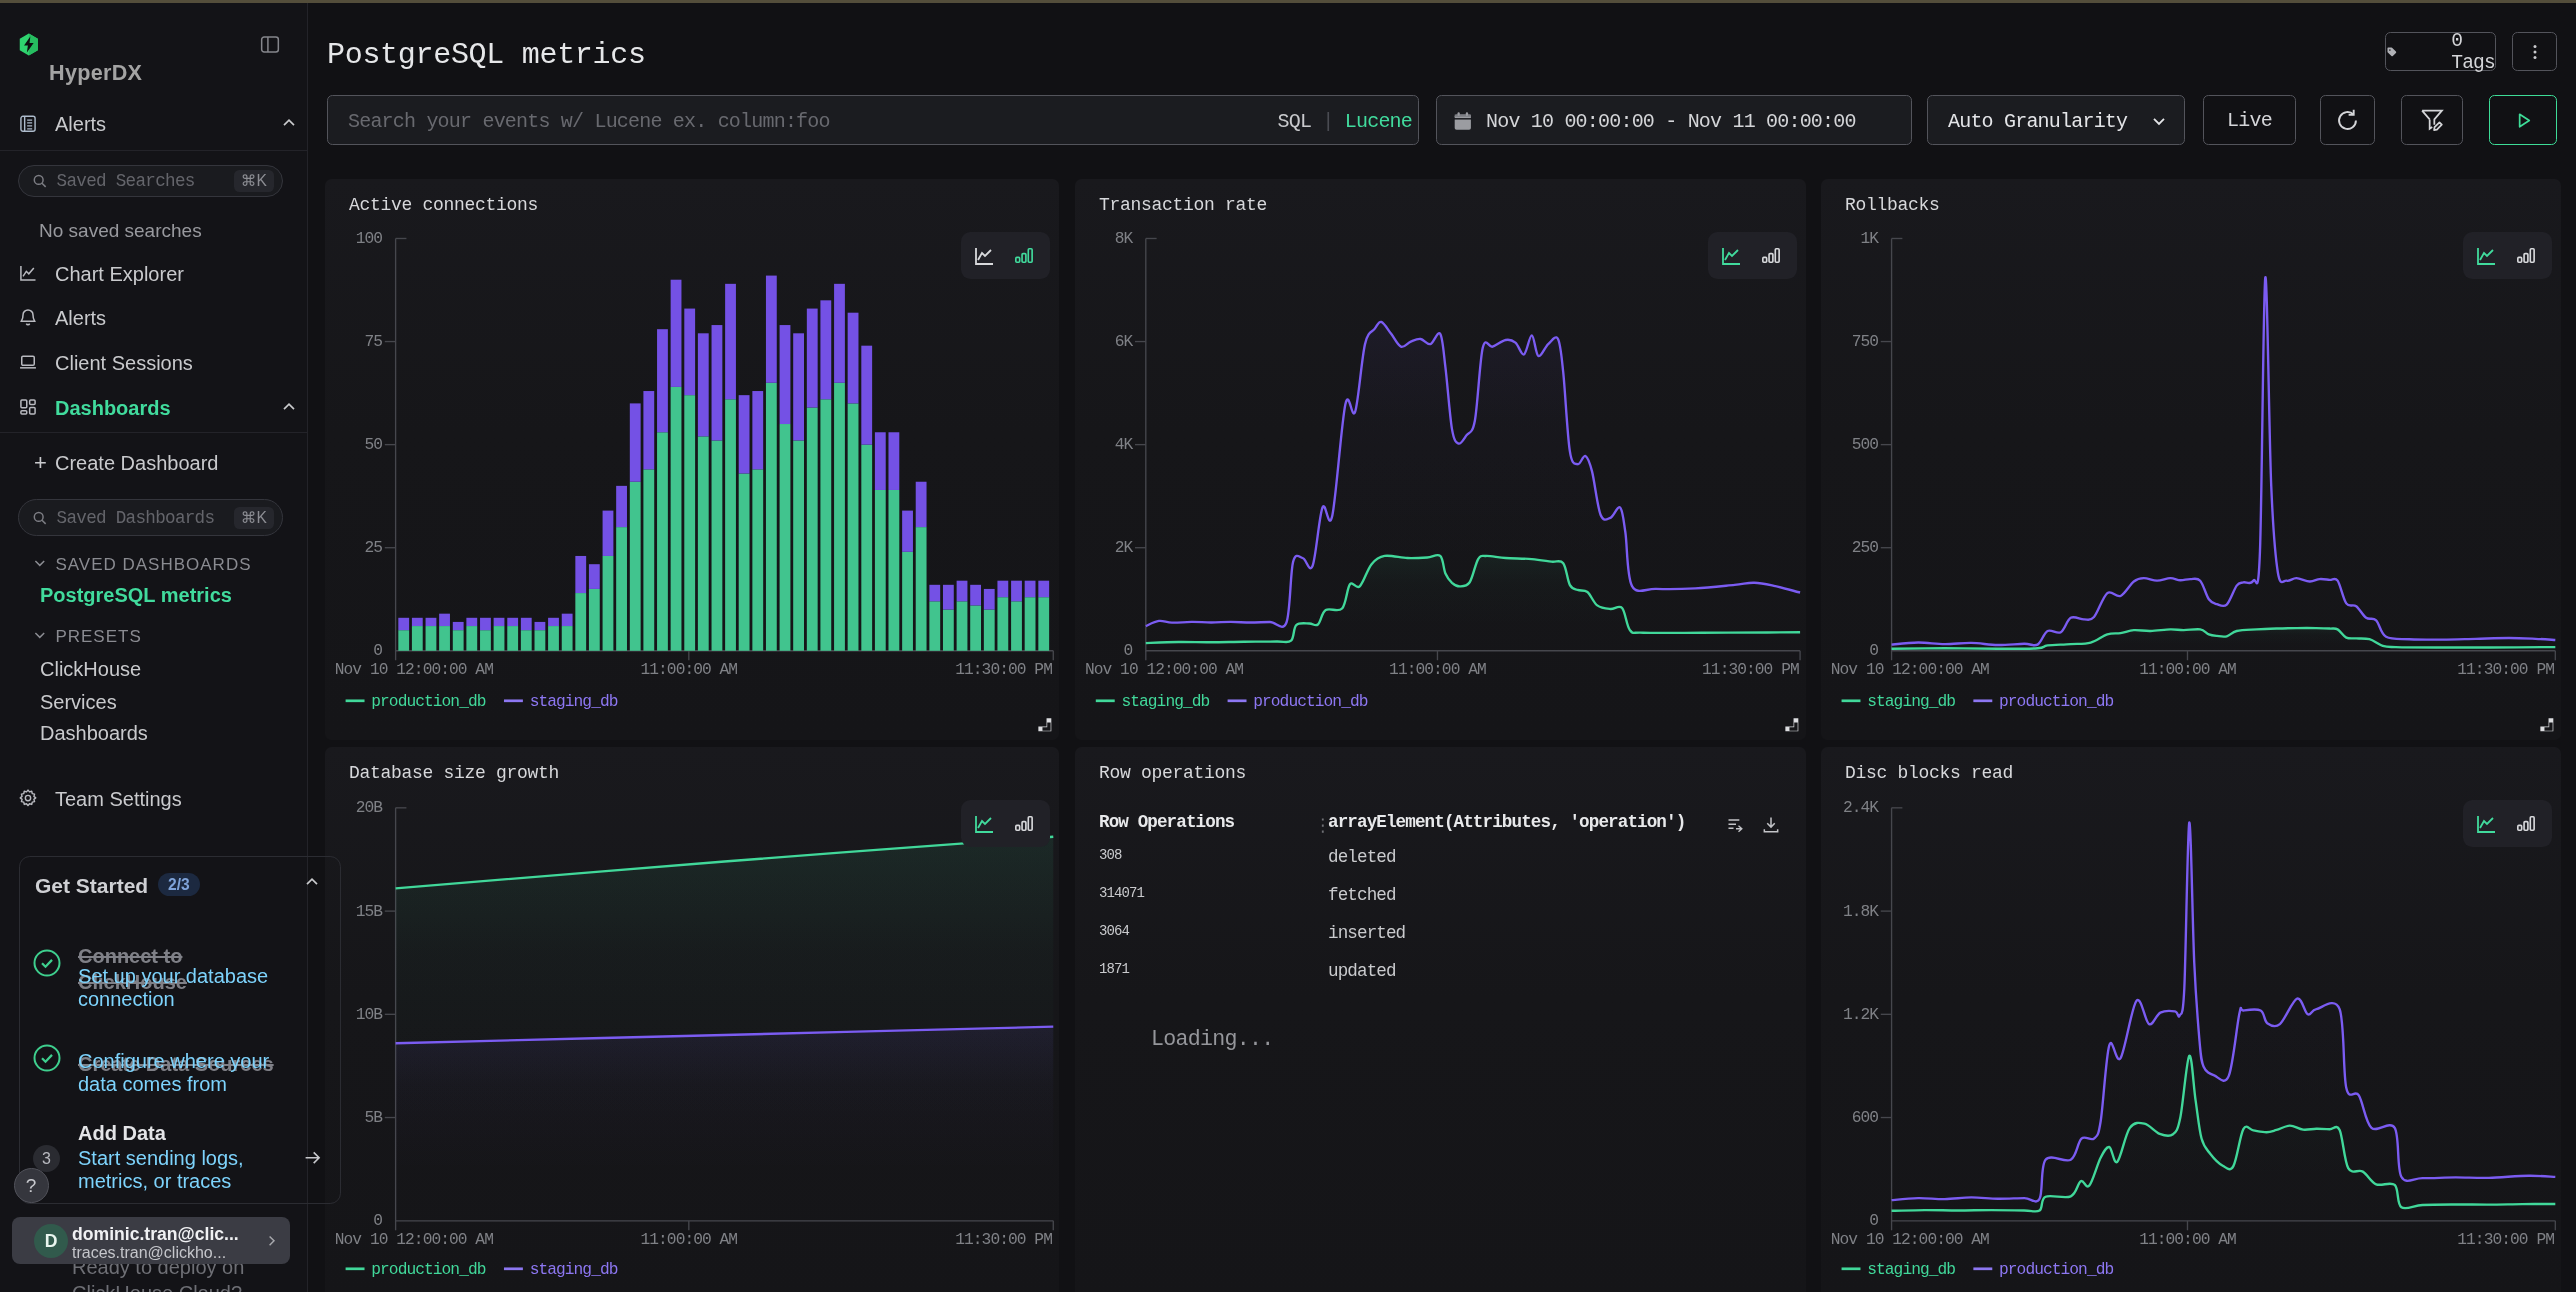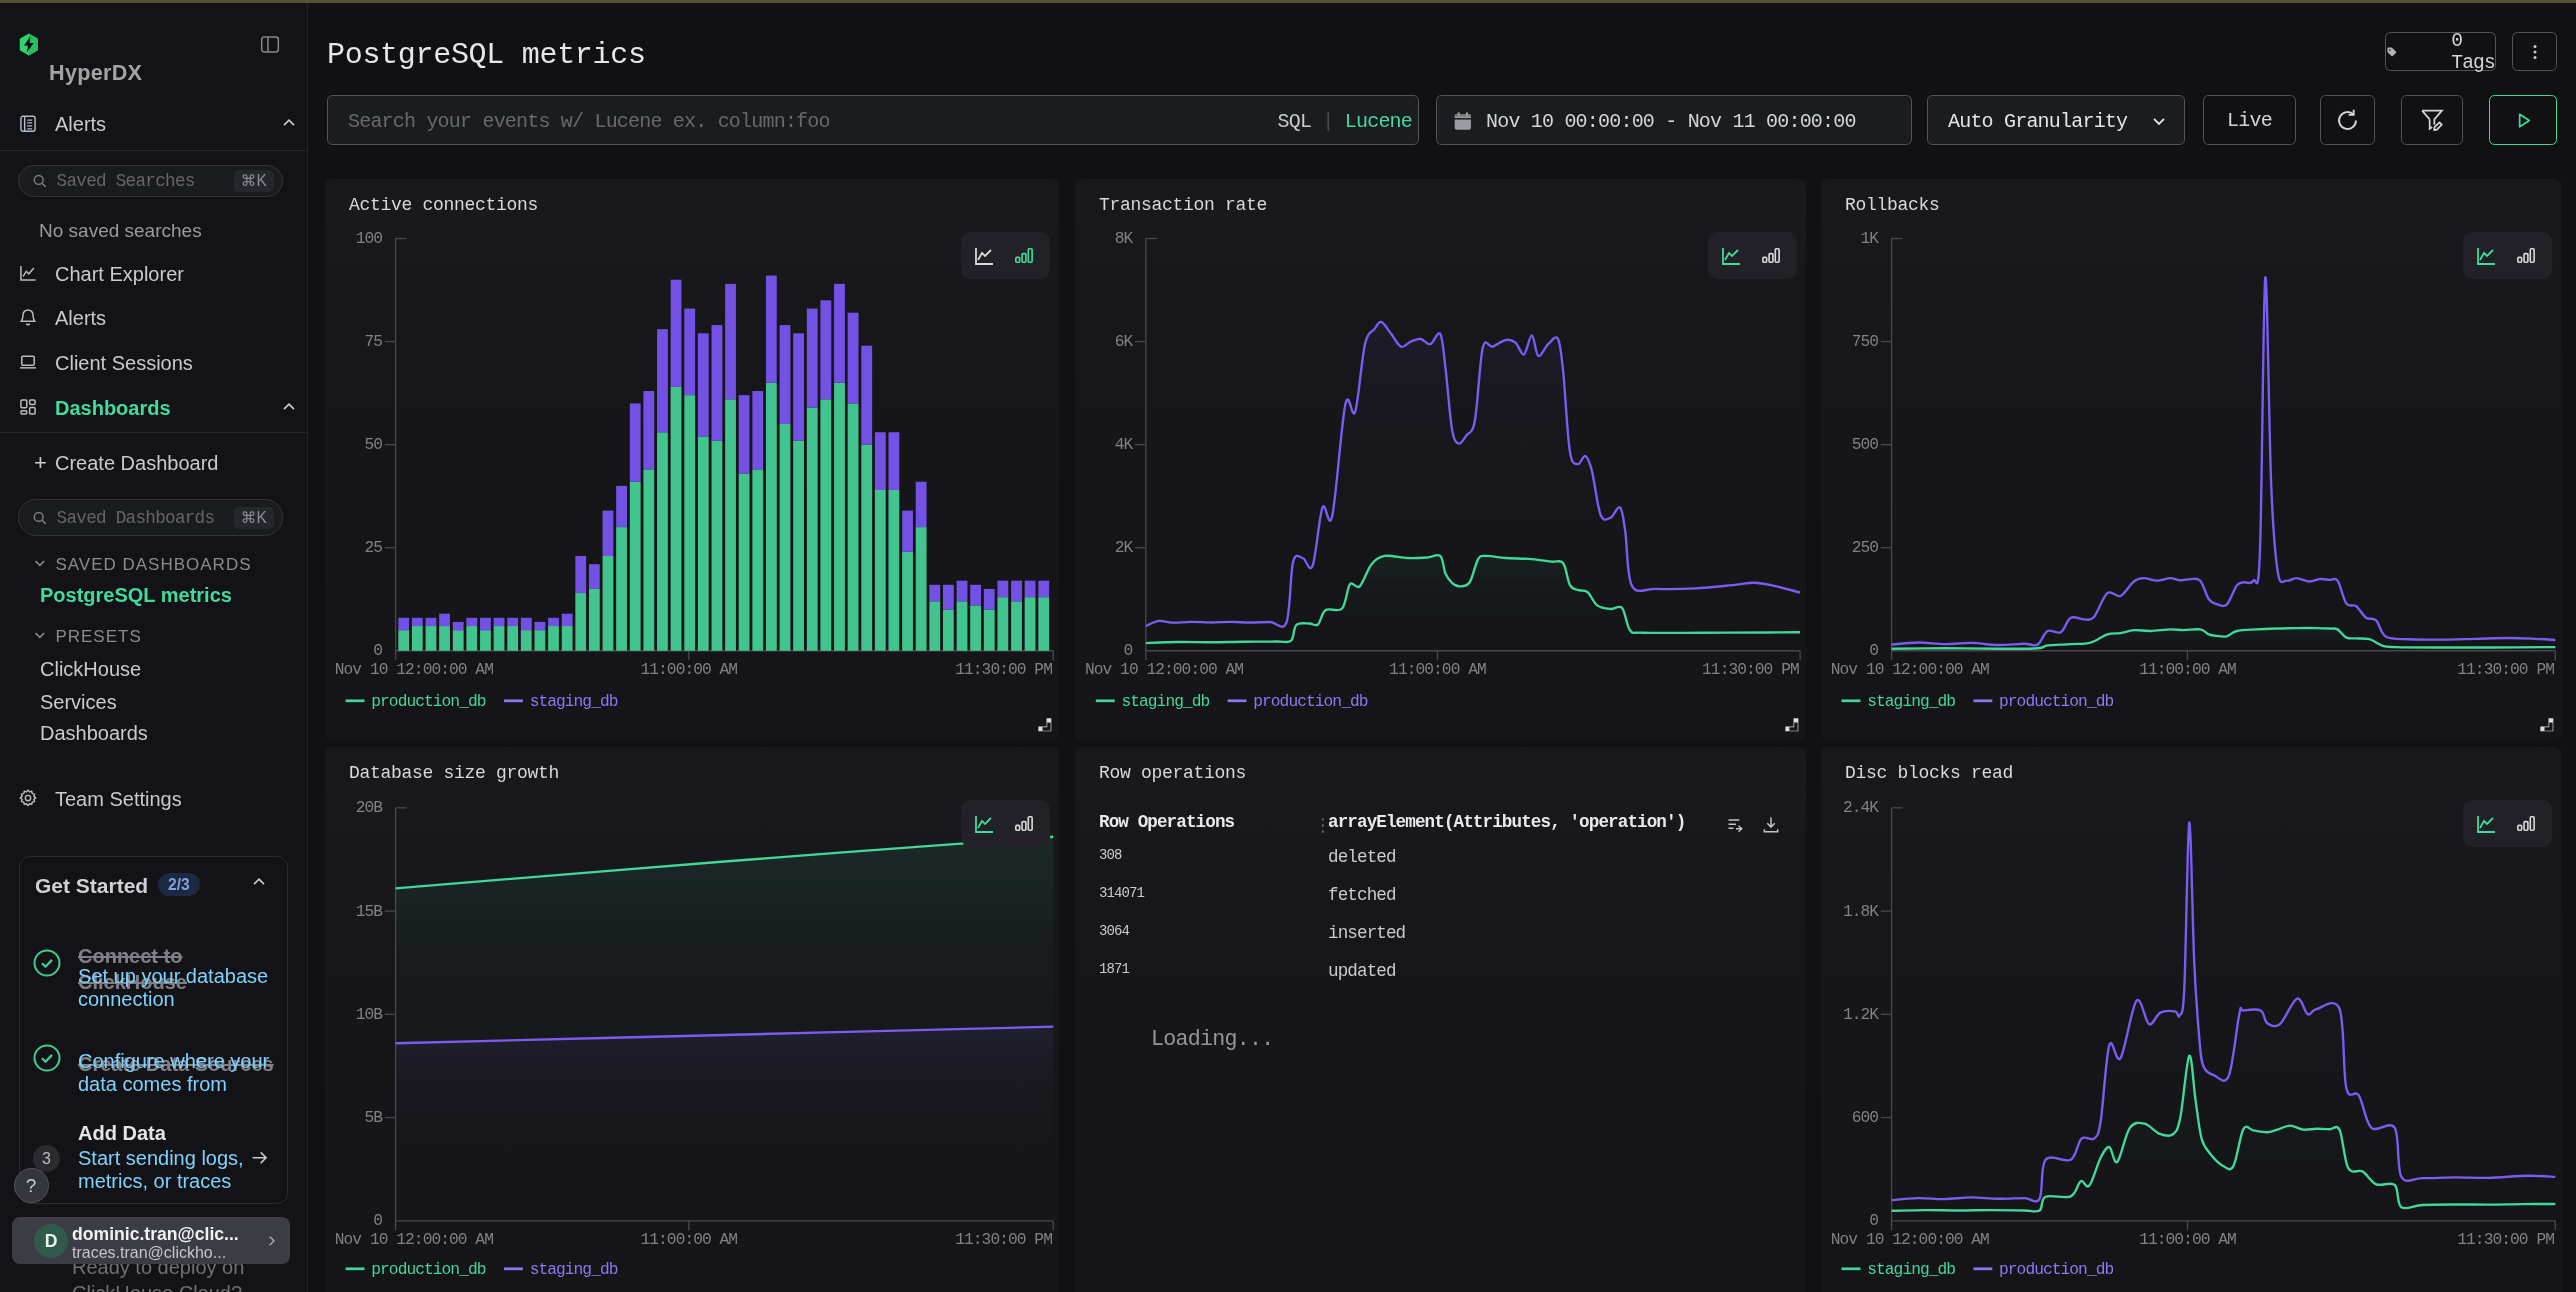--- a/index.html
+++ b/index.html
@@ -13,21 +13,21 @@
 .ntxt { position:absolute; left:55px; top:1.4px; font-size:20px; color:#c9cacd; }
 .nchev { position:absolute; right:9.5px; top:1.4px; }
 .hr { position:absolute; left:0; width:308px; height:0.7px; background:#232329; }
 .pill { position:absolute; left:17.6px; width:265px; background:#1a1b1f; border:0.7px solid #34353c; }
 .pill svg { position:absolute; left:12px; top:50%; transform:translateY(-50%); }
 .pill .ph { position:absolute; left:38px; top:50%; transform:translateY(-50%); font-family:'Liberation Mono',monospace; font-size:17.6px; letter-spacing:-0.7px; color:#64656b; }
 .pill .kbd { position:absolute; right:8px; top:50%; transform:translateY(-50%); background:#26272d; color:#8c8d93; font-size:15.6px; padding:2px 6.8px; border-radius:5.4px; }
 .greyline { position:absolute; font-size:19px; color:#98999e; }
 .seclab { position:absolute; left:31px; font-size:17px; letter-spacing:1px; color:#8a8b91; }
 .sitem { position:absolute; left:40px; font-size:20px; color:#c9cacd; }
-.card { position:absolute; left:19px; top:856px; width:269px; height:348px; border:0.7px solid #2b2c32; border-radius:10.8px; }
+.card { position:absolute; left:19px; top:856px; width:322px; height:348px; border:0.7px solid #2b2c32; border-radius:10.8px; }
 .strike { font-size:20px; font-weight:bold; color:#7f8087; text-decoration:line-through; line-height:26px; margin-bottom:3.4px;margin-top:28px; }
 .cdesc { font-size:20px; color:#7dd3fc; line-height:23px; }
 .helpbtn { position:absolute; left:13.5px; top:1168px; width:35px; height:35px; border-radius:50%; background:#35363d; border:0.7px solid #51525a; color:#c9cacf; font-size:19px; text-align:center; line-height:34px; z-index:5; }
 .userchip { position:absolute; left:12px; top:1217px; width:278px; height:47px; background:#3b3c44; border-radius:8px; z-index:6; }
 .avatar { position:absolute; left:22px; top:6.8px; width:34px; height:34px; border-radius:50%; background:#315a4c; color:#e8f5ee; font-size:17.6px; font-weight:bold; text-align:center; line-height:34px; }
 .main { position:absolute; left:0; top:0; width:2576px; height:1292px; }
 .htitle { position:absolute; left:327px; top:38px; font-family:'Liberation Mono',monospace; font-size:30px; color:#e6e7e9; letter-spacing:-0.3px; }
 .btn { position:absolute; border:0.7px solid #53545b; border-radius:5.4px; background:#111114; color:#d4d5d8; font-family:'Liberation Mono',monospace; letter-spacing:-0.8px; font-size:19.6px; display:flex; align-items:center; justify-content:center;gap:44px; }
 .inputbox { position:absolute; border:0.7px solid #53545b; border-radius:5.4px; background:#1b1c20; font-family:'Liberation Mono',monospace; }
 .panel { position:absolute; background:linear-gradient(180deg,#19191d 0%,#161619 45%,#151518 100%); border-radius:6.8px; }

